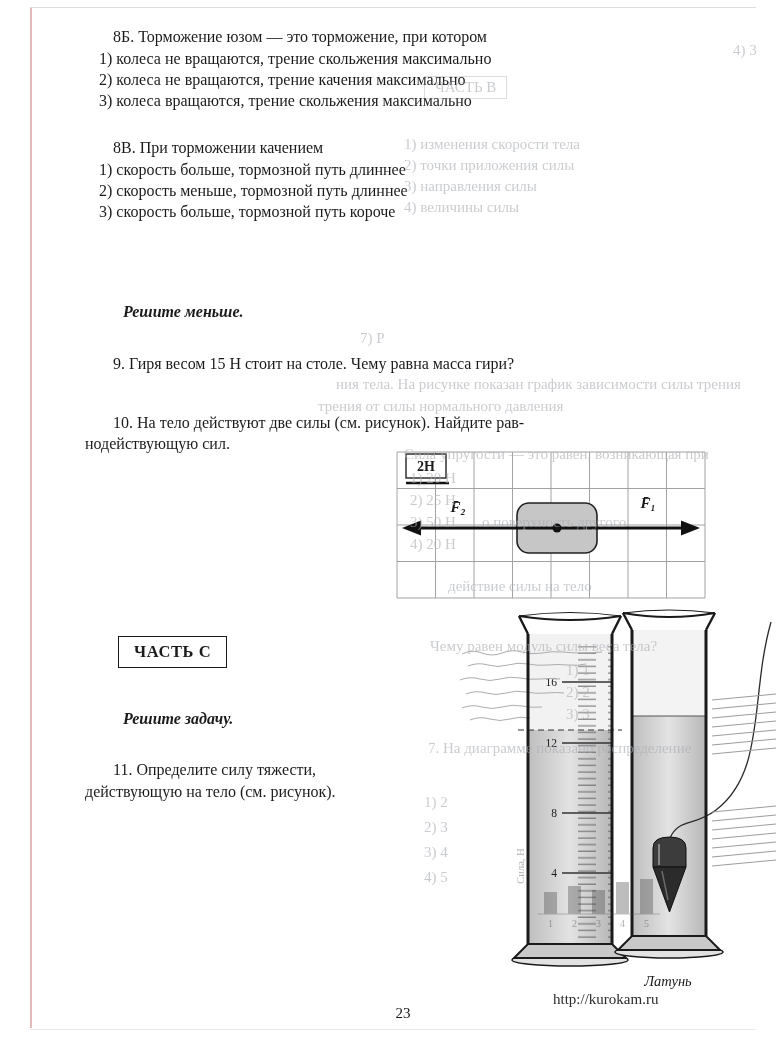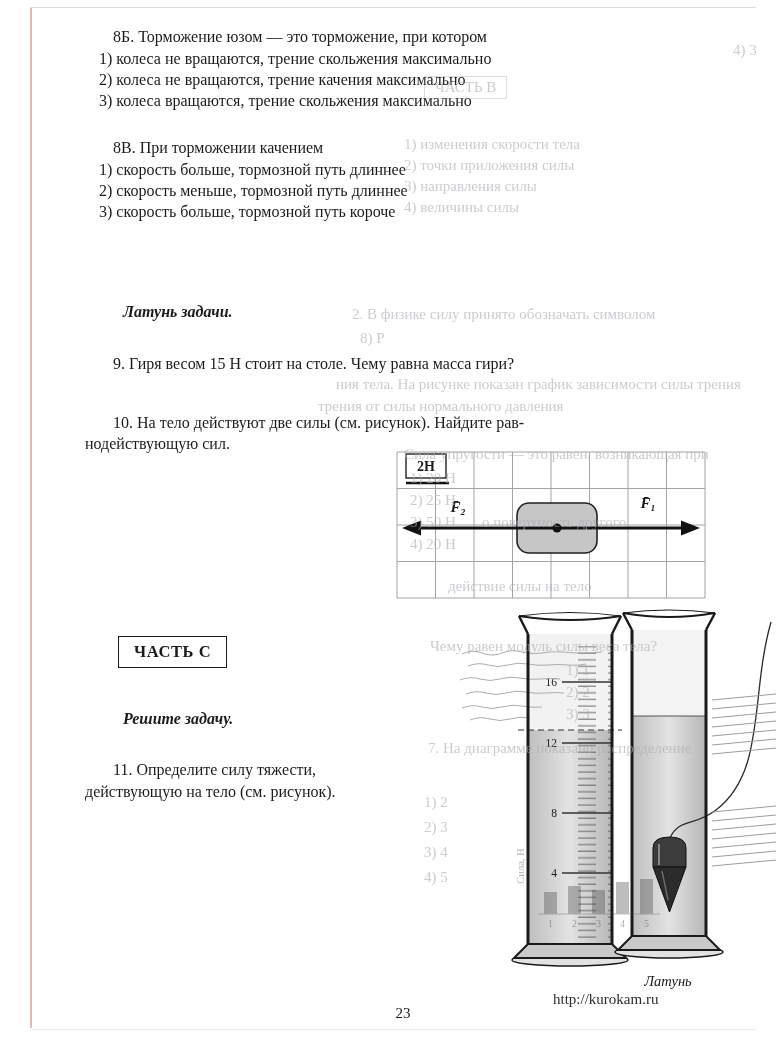--- a/index.html
+++ b/index.html
@@ -37,21 +37,21 @@
 <span class="abs body-text" style="left:113px;top:27px">8Б. Торможение юзом — это торможение, при котором</span>
 <span class="abs body-text" style="left:99px;top:49px">1) колеса не вращаются, трение скольжения максимально</span>
 <span class="abs body-text" style="left:99px;top:70px">2) колеса не вращаются, трение качения максимально</span>
 <span class="abs body-text" style="left:99px;top:91px">3) колеса вращаются, трение скольжения максимально</span>
 
 <span class="abs body-text" style="left:113px;top:138px">8В. При торможении качением</span>
 <span class="abs body-text" style="left:99px;top:160px">1) скорость больше, тормозной путь длиннее</span>
 <span class="abs body-text" style="left:99px;top:181px">2) скорость меньше, тормозной путь длиннее</span>
 <span class="abs body-text" style="left:99px;top:202px">3) скорость больше, тормозной путь короче</span>
 
-<span class="abs italic-head" style="left:123px;top:303px">Латунь задачи.</span>
+<span class="abs italic-head" style="left:123px;top:303px">Решите меньше.</span>
 
 <span class="abs body-text" style="left:113px;top:354px">9. Гиря весом 15 Н стоит на столе. Чему равна масса гири?</span>
 
 <span class="abs body-text" style="left:113px;top:413px">10. На тело действуют две силы (см. рисунок). Найдите рав-</span>
 <span class="abs body-text" style="left:85px;top:434px">нодействующую сил.</span>
 
 <svg class="fig" style="left:396px;top:450px" width="310" height="150" viewBox="0 0 310 150">
   <g stroke="#a3a3a3" stroke-width="1" fill="none">
     <path d="M1,2 H309 M1,38.5 H309 M1,75 H309 M1,111.5 H309 M1,148 H309
              M1,2 V148 M39.5,2 V148 M78,2 V148 M116.5,2 V148 M155,2 V148 M193.5,2 V148 M232,2 V148 M270.5,2 V148 M309,2 V148"></path>
@@ -181,22 +181,21 @@
 <span class="abs watermark" style="left:553px;top:991px">http://kurokam.ru</span>
 <span class="abs pagenum" style="left:390px;top:1005px">23</span>
 
 <div class="ghost-layer" id="ghost-layer">
     <span class="ghost-line ghost-box" style="left: 424px; top: 76px;">ЧАСТЬ В</span>
     <span class="ghost-line" style="left: 733px; top: 42px;">4) 3</span>
     <span class="ghost-line" style="left: 404px; top: 136px;">1) изменения скорости тела</span>
     <span class="ghost-line" style="left: 404px; top: 157px;">2) точки приложения силы</span>
     <span class="ghost-line" style="left: 404px; top: 178px;">3) направления силы</span>
     <span class="ghost-line" style="left: 404px; top: 199px;">4) величины силы</span>
-    <span class="ghost-line" style="left: 352px; top: 306px;">2. В физике силу принято обозначать символом</span>
-    <span class="ghost-line" style="left: 360px; top: 330px;">8) Р</span>
+    <span class="ghost-line" style="left: 360px; top: 330px;">7) Р</span>
     <span class="ghost-line" style="left: 336px; top: 376px;">ния тела. На рисунке показан график зависимости силы трения</span>
     <span class="ghost-line" style="left: 318px; top: 398px;">трения от силы нормального давления</span>
     <span class="ghost-line" style="left: 404px; top: 446px;">Сила упругости — это равен, возникающая при</span>
     <span class="ghost-line" style="left: 410px; top: 470px;">1) 20 Н</span>
     <span class="ghost-line" style="left: 410px; top: 492px;">2) 25 Н</span>
     <span class="ghost-line" style="left: 410px; top: 514px;">3) 50 Н</span>
     <span class="ghost-line" style="left: 482px; top: 514px;">о поверхность другого</span>
     <span class="ghost-line" style="left: 410px; top: 536px;">4) 20 Н</span>
     <span class="ghost-line" style="left: 448px; top: 578px;">действие силы на тело</span>
     <span class="ghost-line" style="left: 430px; top: 638px;">Чему равен модуль силы веса тела?</span>

